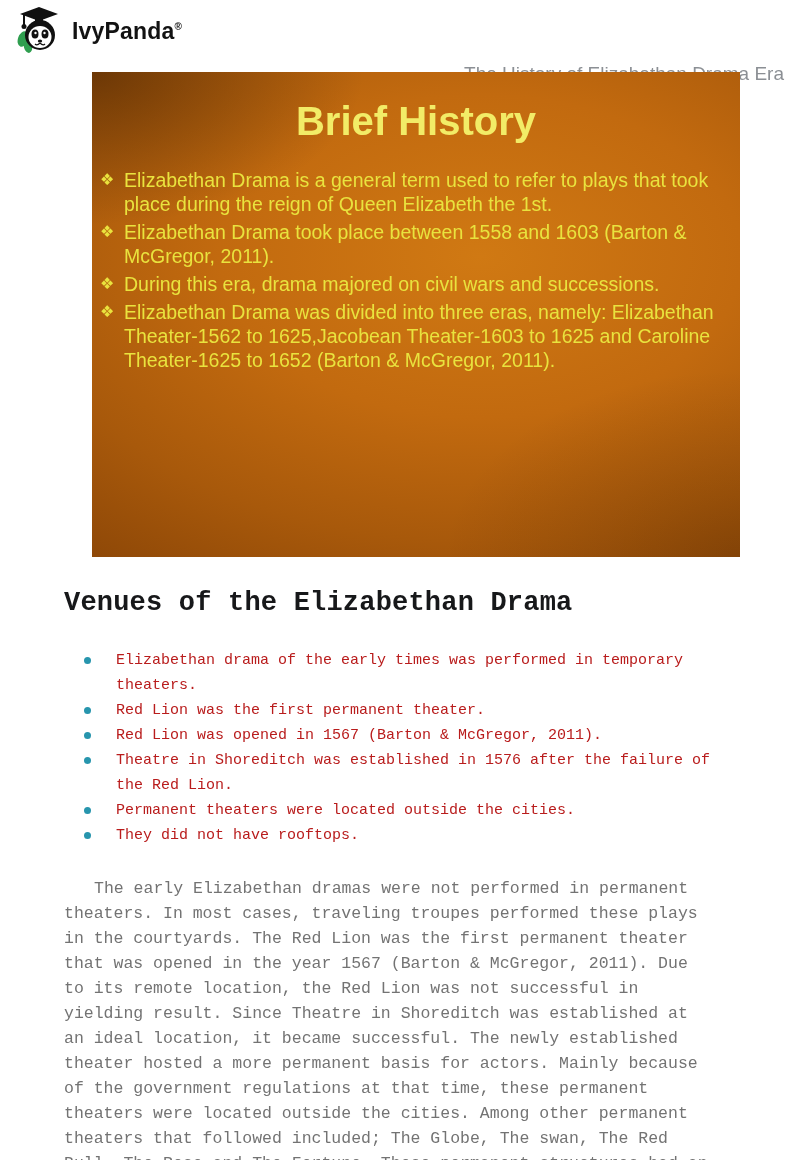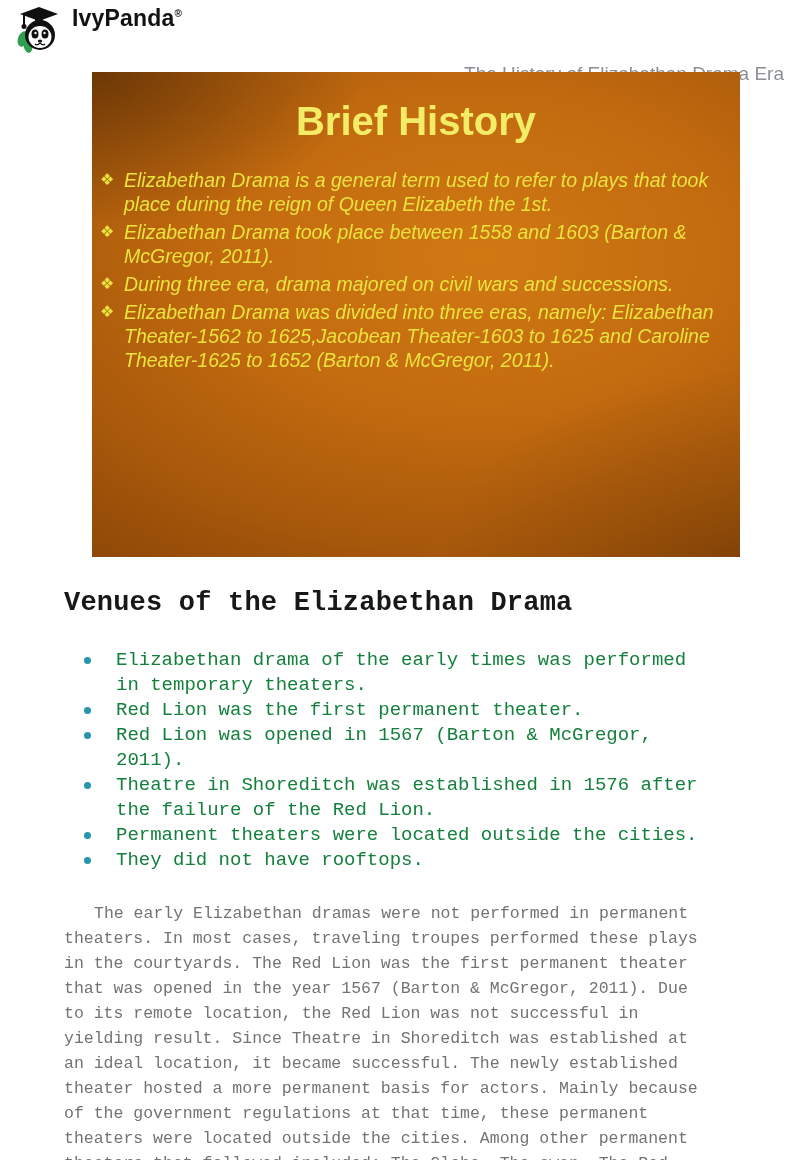--- a/index.html
+++ b/index.html
@@ -12,20 +12,21 @@
     background: #ffffff;
     overflow: hidden;
   }
 
   
   .logo {
     position: absolute;
     left: 16px;
     top: 5px;
     display: flex;
+    align-items: center;
     gap: 10px;
     cursor: pointer;
   }
   .logo-text {
     font-size: 23px;
     font-weight: 700;
     color: #121212;
     letter-spacing: 0.2px;
   }
   .logo-reg {
@@ -74,21 +75,21 @@
   .sb {
     display: flex;
     margin-bottom: 4px;
   }
   .sb-marker {
     flex: 0 0 24px;
     width: 24px;
     font-size: 16px;
     line-height: 24px;
   }
-  .sb-text { flex: 1; font-style: italic; }
+  .sb-text { flex: 1; }
 
   
   .main {
     position: absolute;
     left: 64px;
     top: 588px;
     width: 652px;
     color: #1f1f1f;
     font-family: Liberation Mono, monospace;
   }
@@ -98,23 +99,23 @@
     font-weight: 700;
     color: #17181a;
     letter-spacing: 0.2px;
   }
   .venue-list {
     margin-top: 30px;
   }
   .vl-item {
     position: relative;
     padding-left: 52px;
-    font-size: 19px;
+    font-size: 15px;
     line-height: 25px;
-    color: #15803d;
+    color: #b91c1c;
   }
   .vl-dot {
     position: absolute;
     left: 20px;
     top: 9px;
     width: 7px;
     height: 7px;
     border-radius: 50%;
     background: #2795ad;
   }
@@ -171,21 +172,21 @@
       <div class="sb">
         <span class="sb-marker">❖</span>
         <span class="sb-text">Elizabethan Drama is a general term used to refer to plays that took place during the reign of Queen Elizabeth the 1st.</span>
       </div>
       <div class="sb">
         <span class="sb-marker">❖</span>
         <span class="sb-text">Elizabethan Drama took place between 1558 and 1603 (Barton &amp; McGregor, 2011).</span>
       </div>
       <div class="sb">
         <span class="sb-marker">❖</span>
-        <span class="sb-text">During three era, drama majored on civil wars and successions.</span>
+        <span class="sb-text">During this era, drama majored on civil wars and successions.</span>
       </div>
       <div class="sb">
         <span class="sb-marker">❖</span>
         <span class="sb-text">Elizabethan Drama was divided into three eras, namely: Elizabethan Theater-1562 to 1625,Jacobean Theater-1603 to 1625 and Caroline Theater-1625 to 1652 (Barton &amp; McGregor, 2011).</span>
       </div>
     </div>
   </div>
 
   <div class="main">
     <h1 class="section-heading">Venues of the Elizabethan Drama</h1>

